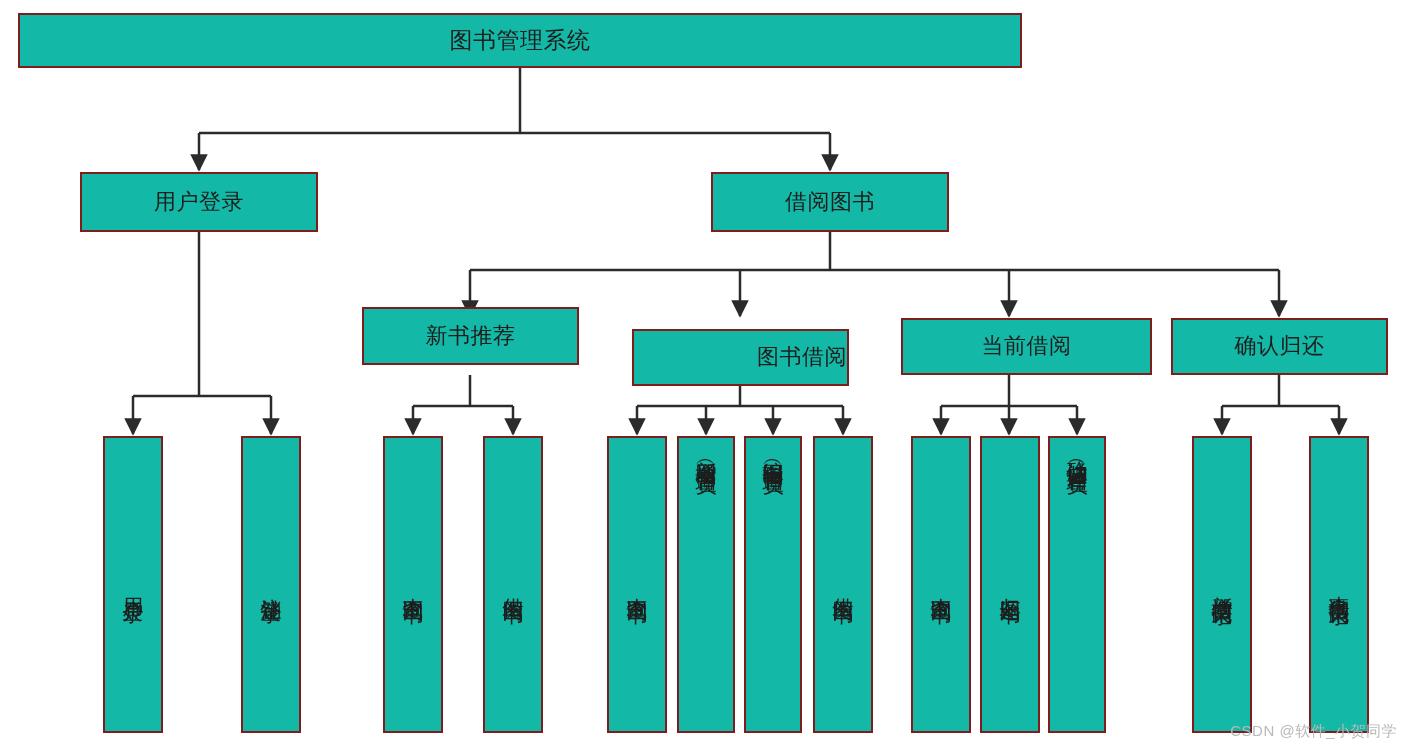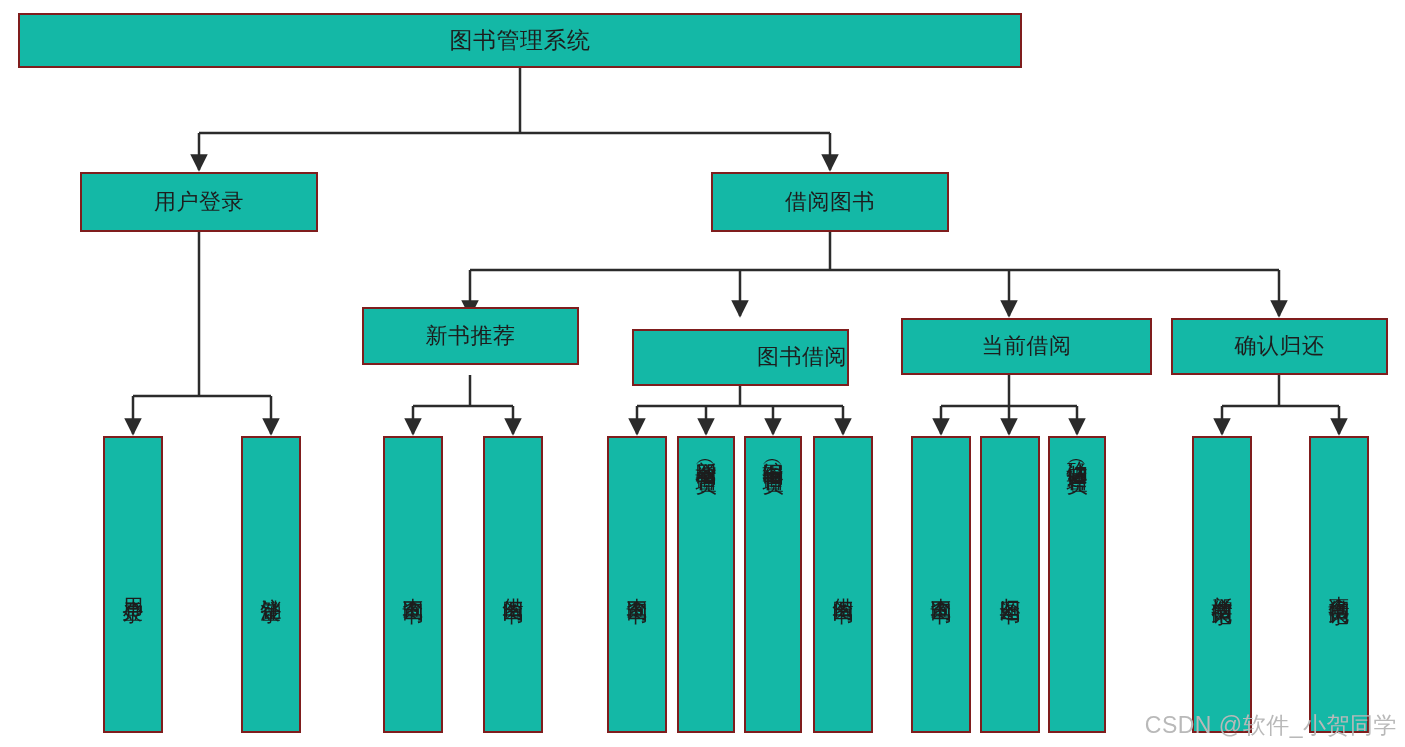--- a/index.html
+++ b/index.html
@@ -65,21 +65,21 @@
   }
   
   .node.v.mid {
     align-items: center;
     padding-top: 0;
   }
   .watermark {
     position: absolute;
     right: 8px;
     bottom: 6px;
-    font-size: 23px;
+    font-size: 15px;
     color: #b9b9b9;
     white-space: nowrap;
     letter-spacing: 0.5px;
     margin-left: 12px;
   }
 </style>
 </head>
 <body>
 
 <div id="canvas">

